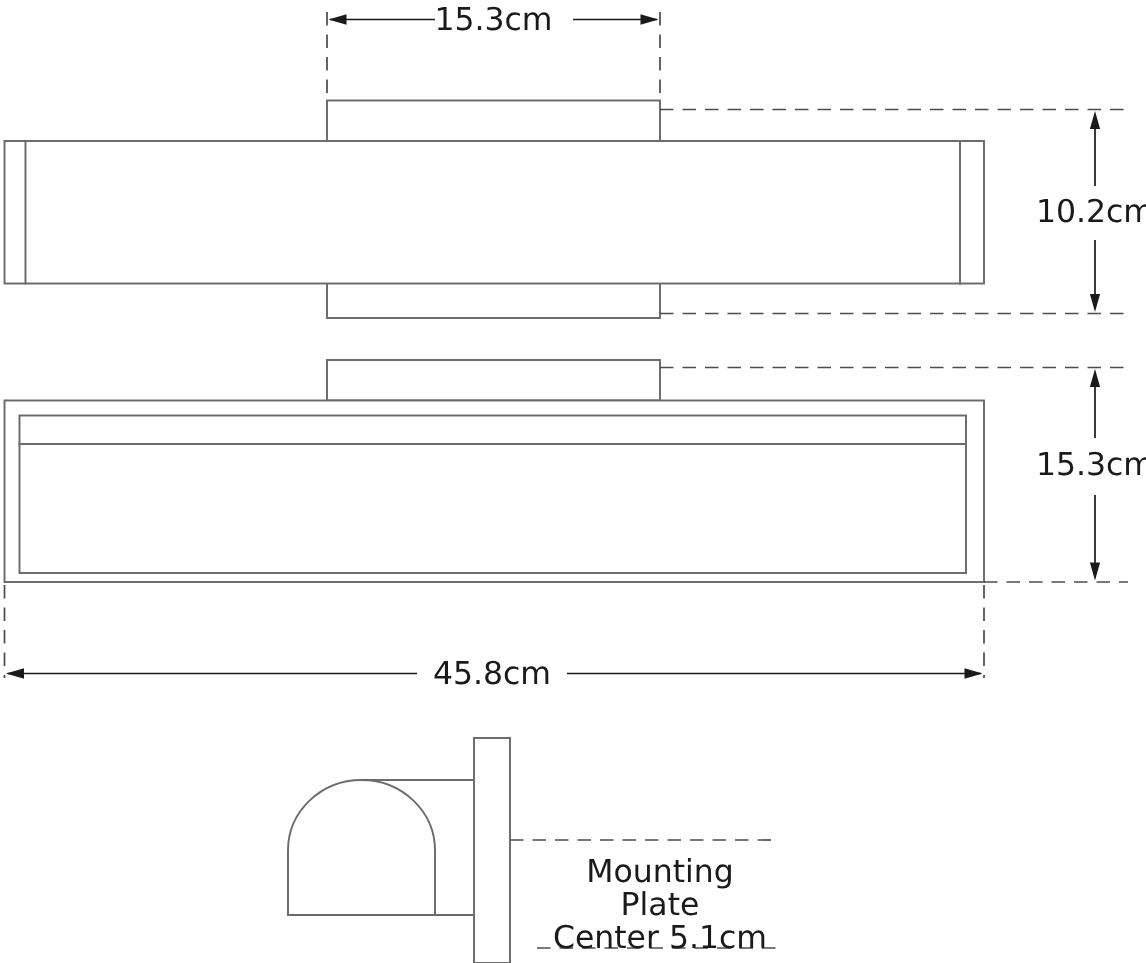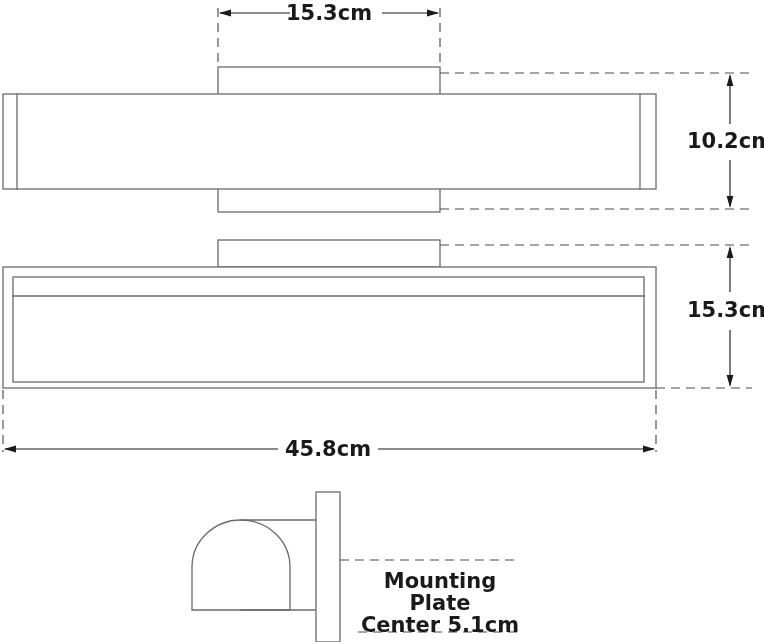--- a/index.html
+++ b/index.html
@@ -12,21 +12,20 @@
     width: 764px;
     height: 642px;
     font-family: "DejaVu Sans", "Liberation Sans", sans-serif;
     color: #1a1a1a;
     overflow: hidden;
   }
   #drawing-root {
     position: relative;
     width: 676px;
     height: 642px;
-    font-weight: bold;
   }
   svg.tech-drawing {
     display: block;
     width: 764px;
     height: 642px;
     background: #ffffff;
   }
   .solid-line {
     fill: none;
     stroke: #6b6b6b;

